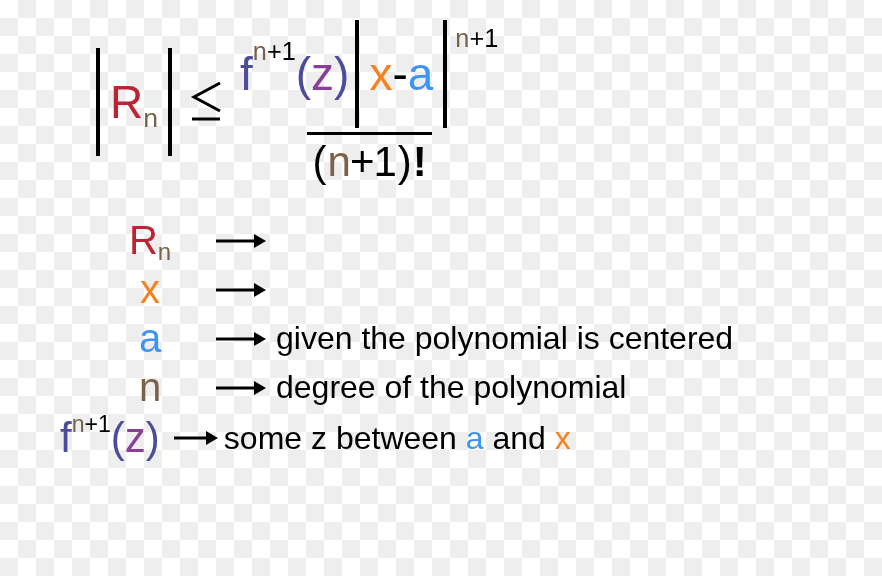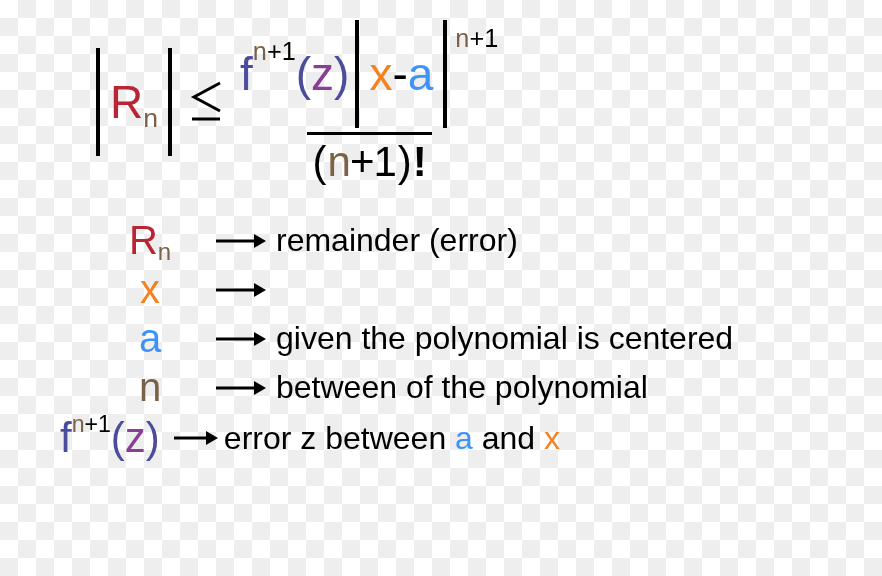--- a/index.html
+++ b/index.html
@@ -191,21 +191,20 @@
       <span class="sym">
           <span class="c-red">R</span>
           <span class="sub2 c-brown">n</span>
         </span>
       <span class="arrow">
         <svg width="52" height="20" viewBox="0 0 52 20">
             <line x1="2" y1="10" x2="42" y2="10" stroke="#000" stroke-width="3"></line>
             <polygon points="40,3 52,10 40,17" fill="#000"></polygon>
           </svg>
       </span>
-      <span class="desc">remainder (error)</span>
     </div>
 
     <div class="row">
       <span class="sym">
           <span class="c-orange">x</span>
         </span>
       <span class="arrow">
         <svg width="52" height="20" viewBox="0 0 52 20">
             <line x1="2" y1="10" x2="42" y2="10" stroke="#000" stroke-width="3"></line>
             <polygon points="40,3 52,10 40,17" fill="#000"></polygon>
@@ -229,34 +228,34 @@
     <div class="row">
       <span class="sym">
           <span class="c-brown">n</span>
         </span>
       <span class="arrow">
         <svg width="52" height="20" viewBox="0 0 52 20">
             <line x1="2" y1="10" x2="42" y2="10" stroke="#000" stroke-width="3"></line>
             <polygon points="40,3 52,10 40,17" fill="#000"></polygon>
           </svg>
       </span>
-      <span class="desc">between of the polynomial</span>
+      <span class="desc">degree of the polynomial</span>
     </div>
 
     <div class="row last-row">
       <span class="sym fz">
         <span class="c-purple">f</span>
           <span class="sup2"><span class="c-brown">n</span><span>+1</span></span>
           <span class="c-purple paren">(</span>
           <span class="c-plum">z</span>
           <span class="c-purple paren">)</span>
       </span>
       <span class="arrow">
         <svg width="46" height="20" viewBox="0 0 46 20">
             <line x1="2" y1="10" x2="36" y2="10" stroke="#000" stroke-width="3"></line>
             <polygon points="34,3 46,10 34,17" fill="#000"></polygon>
           </svg>
       </span>
-      <span class="desc"><span>error z between </span><span class="c-blue">a</span><span> and </span><span class="c-orange">x</span></span>
+      <span class="desc"><span>some z between </span><span class="c-blue">a</span><span> and </span><span class="c-orange">x</span></span>
     </div>
 
   </div>
 </div>
 
 </body></html>

